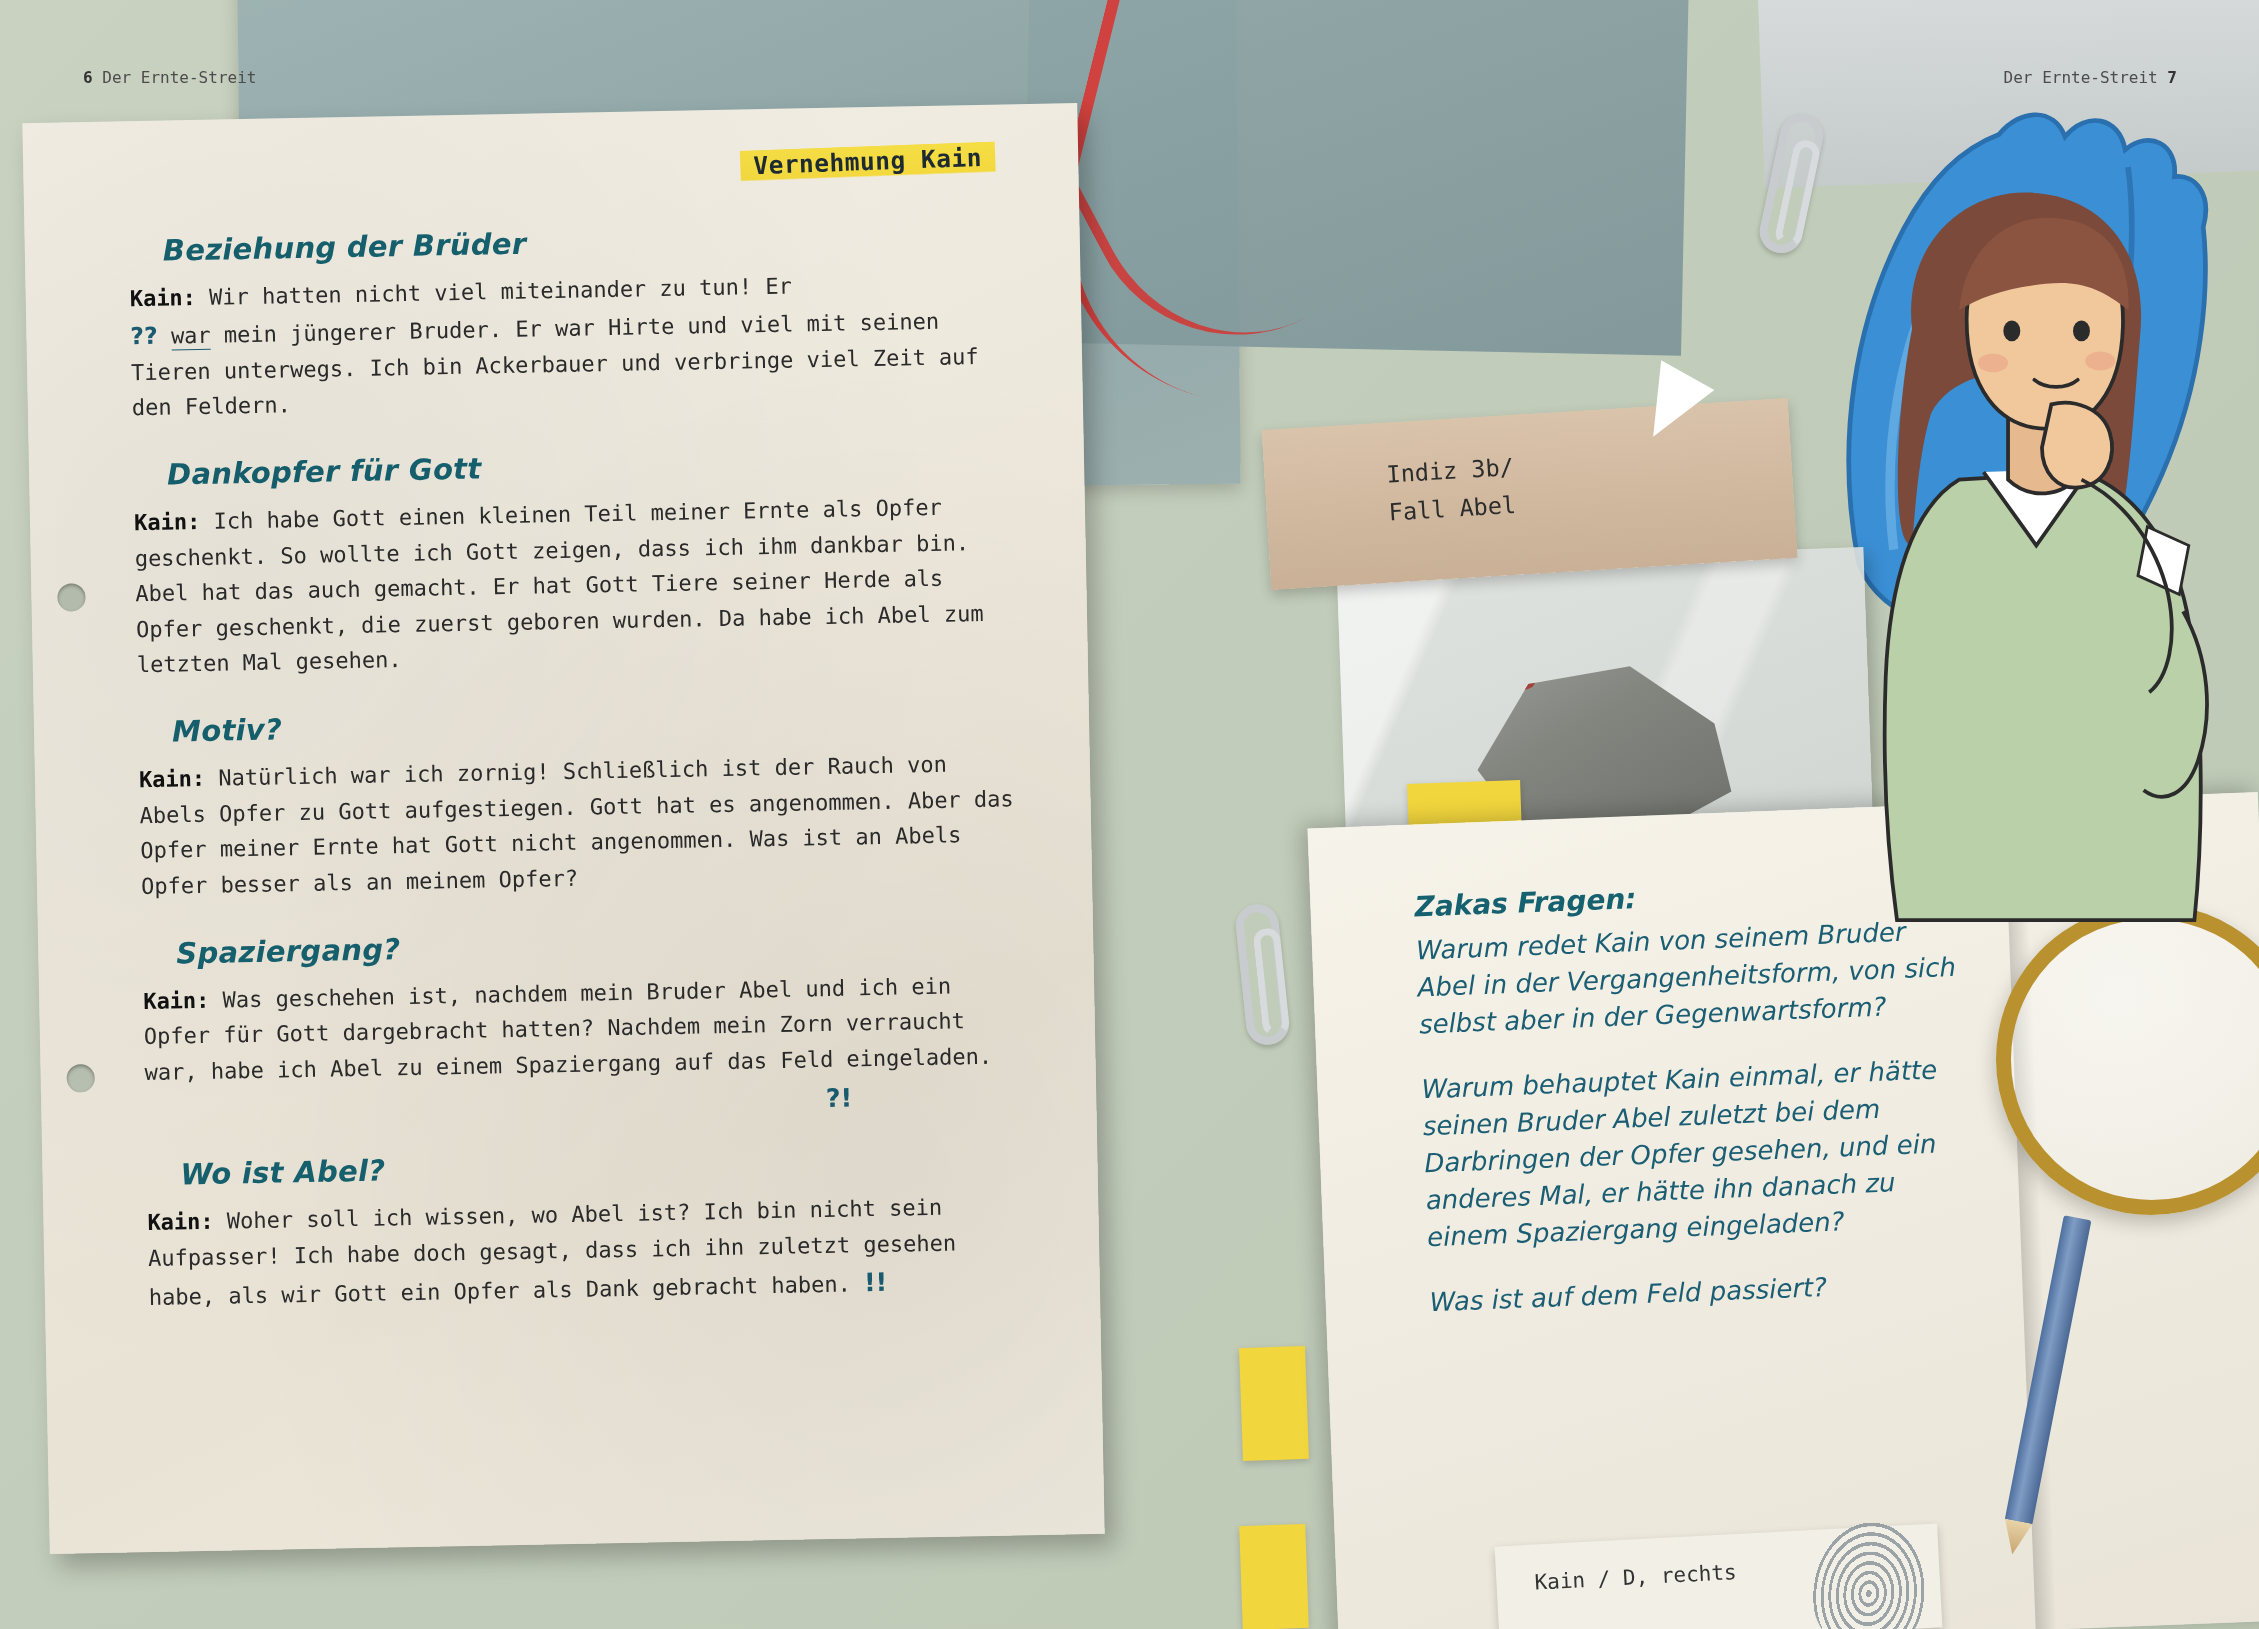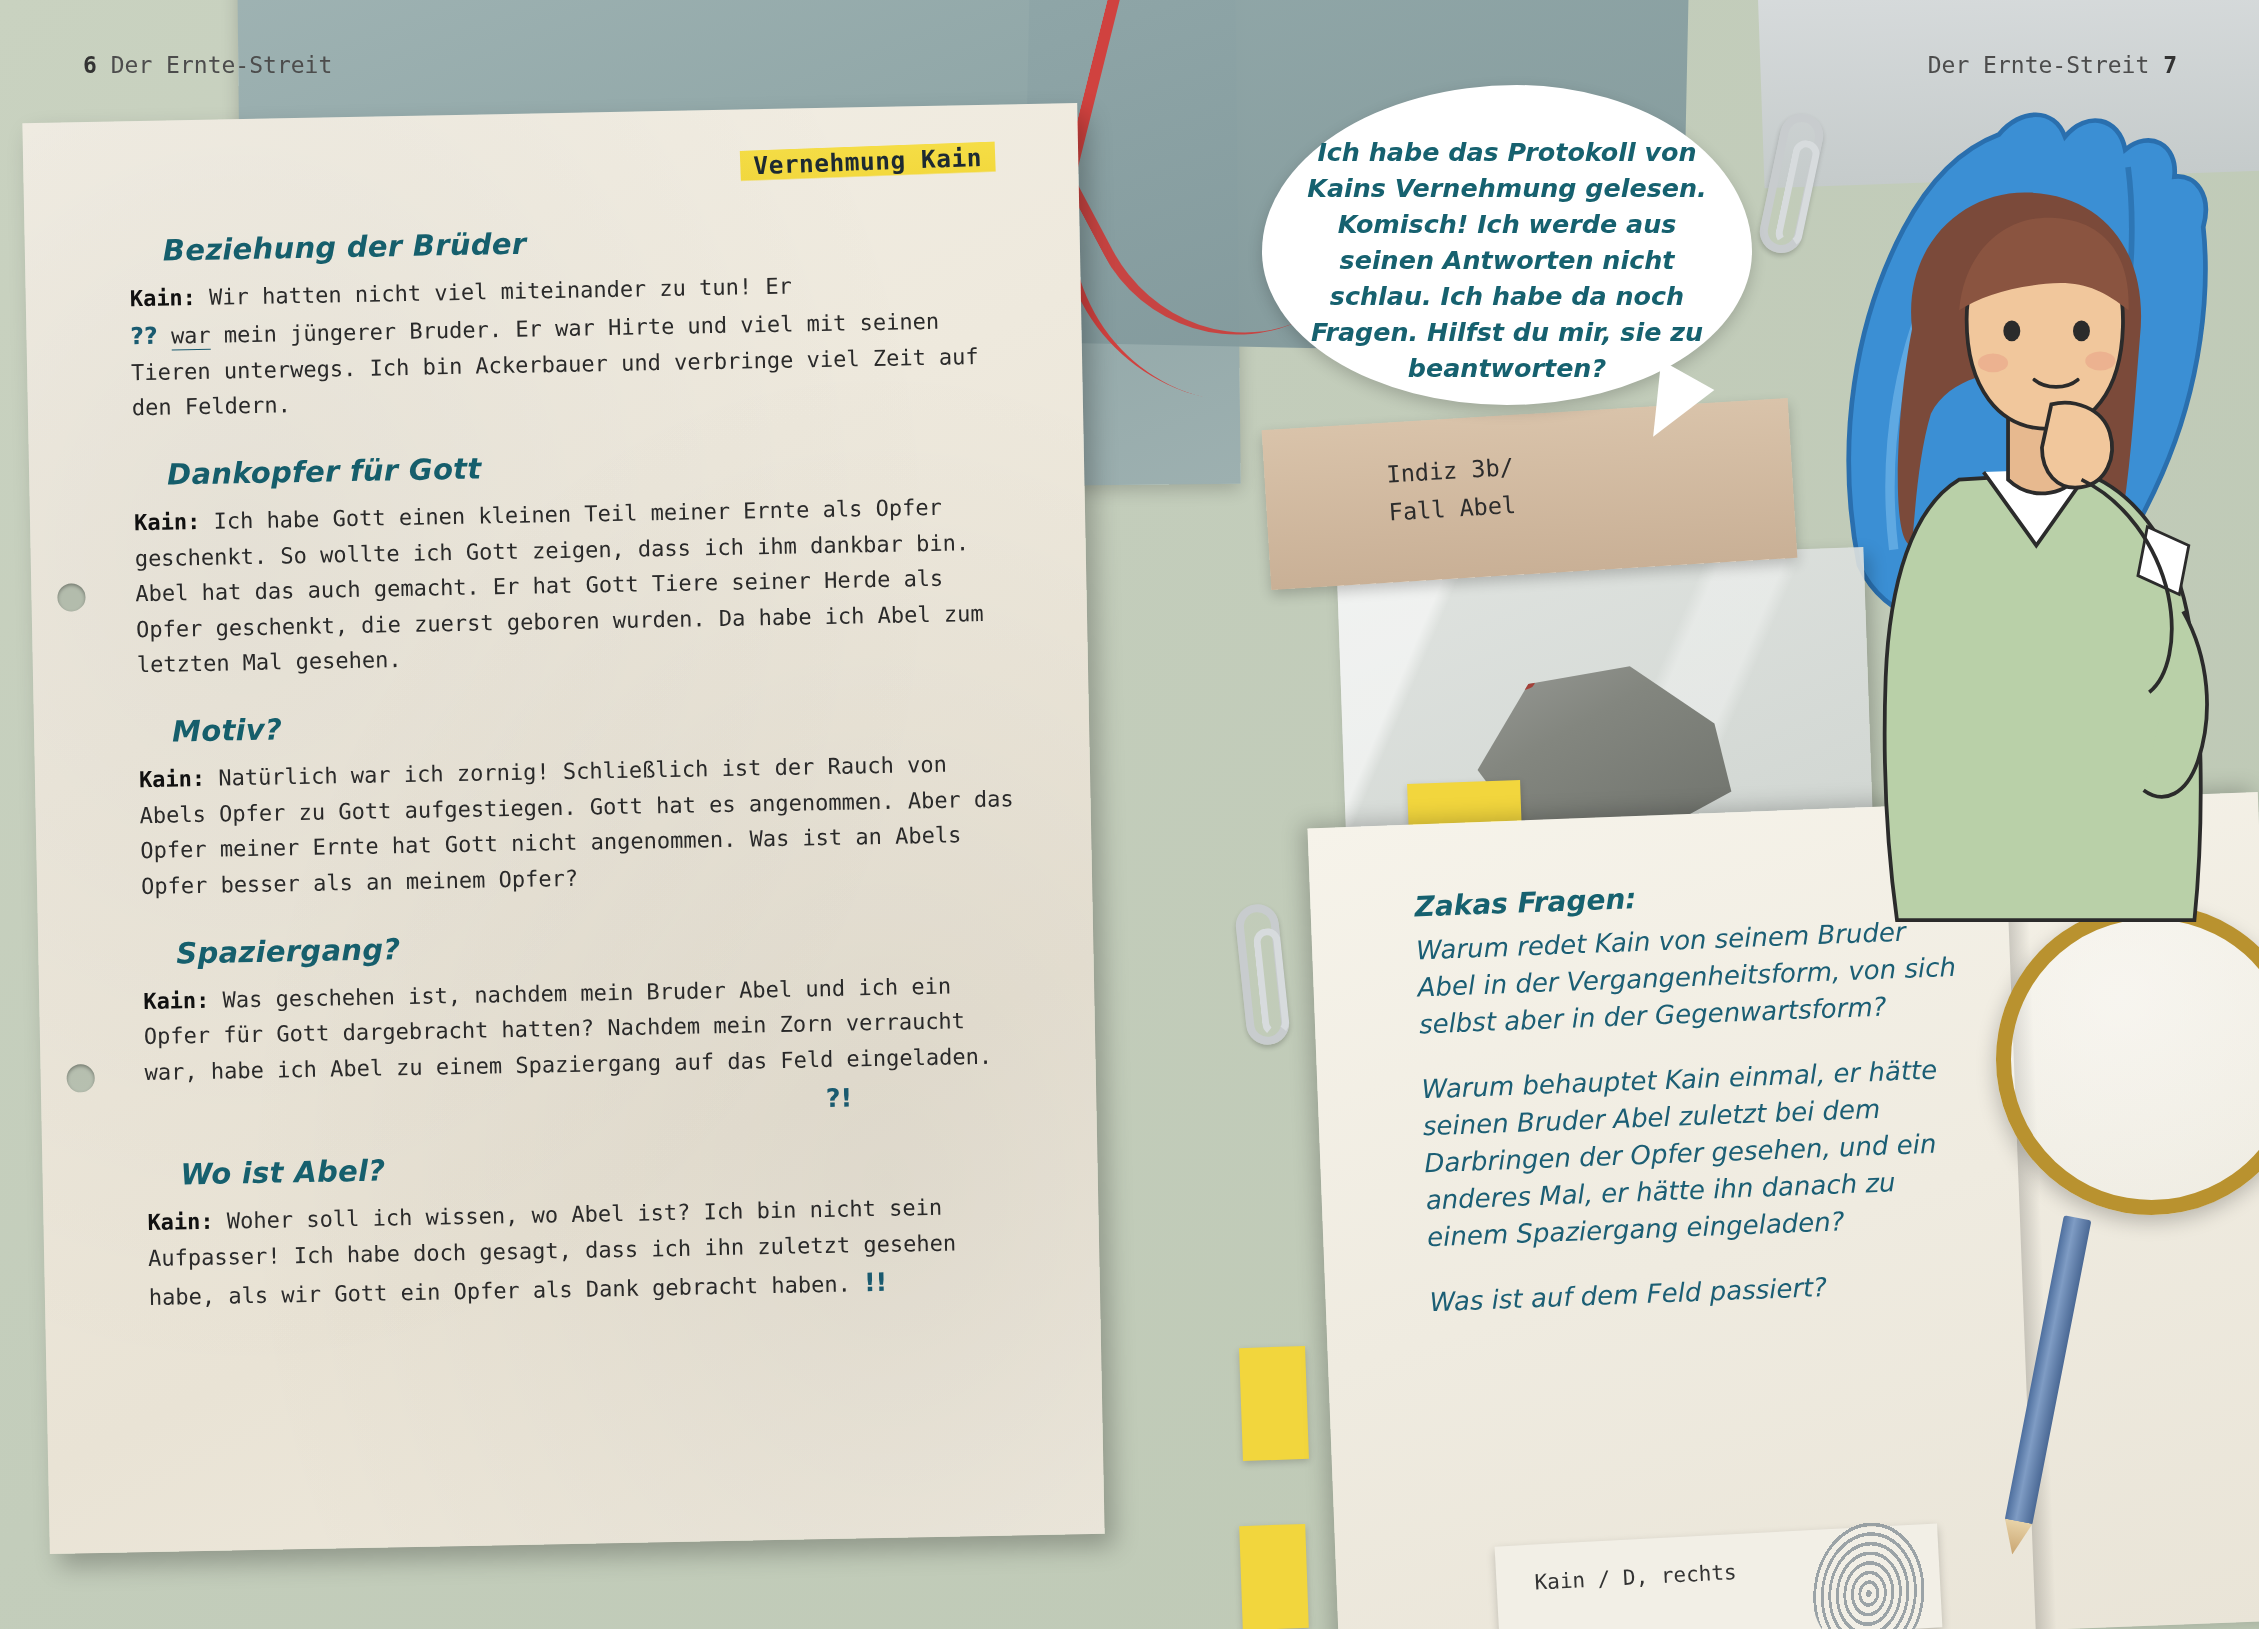--- a/index.html
+++ b/index.html
@@ -121,23 +121,23 @@
   .annot-right {
     display:block; text-align:right; color:#1b5e74; font-weight:bold;
     font-family:"DejaVu Sans", sans-serif; font-size: 25.4px; margin-top: 5.6px; padding-right: 169px;
   }
   .annot-inline {
     color:#1b5e74; font-weight:bold; font-family:"DejaVu Sans", sans-serif; font-size:25.4px;
   }
 
   
   .runhead {
-    position: absolute; top: 52px;
+    position: absolute; top: 68px;
     font-family: "DejaVu Sans Mono", monospace;
-    font-size: 23px; color: #4c4c4c;
+    font-size: 16px; color: #4c4c4c;
   }
   .runhead.left { left: 83px; }
   .runhead.right { right: 83px; }
   .runhead b { color: #333; }
 
   
   .evidence-bag {
     position: absolute; left: 1347px; top: 556px;
     width: 527px; height: 603px;
     background: linear-gradient(160deg, rgba(226,229,227,.92), rgba(200,206,203,.88));
@@ -371,23 +371,20 @@
   <div class="pencil"></div>
 
   <div class="fingerprint-slip">
     <span>Kain / D, rechts</span>
   </div>
   <div class="fingerprint"></div>
 
   <div class="clip c1"></div>
   <div class="clip c2"></div>
 
-  <div class="bubble">
-    <p>Ich habe das Protokoll von Kains Vernehmung gelesen. Komisch! Ich werde aus seinen Antworten nicht schlau. Ich habe da noch Fragen. Hilfst du mir, sie zu beantworten?</p>
-  </div>
   <div class="bubble-tail"></div>
 
   <svg class="girl" viewBox="0 0 480 800">
 
     <path d="M120 170 C110 80 175 22 245 25 C325 28 372 90 362 180 C356 250 352 330 338 400 C326 452 300 470 276 455 C262 370 266 270 250 210 C210 215 160 220 140 260 C128 300 124 350 120 400 C96 400 104 250 120 170 Z" fill="#7b4a3a"></path>
 
     <path d="M170 330 C120 360 96 440 92 540 C88 650 96 740 104 798 L420 798 C430 700 430 560 412 470 C396 392 352 340 300 322 Z" fill="#b9d0a8" stroke="#2b2b2b" stroke-width="4"></path>
 
     <path d="M196 322 L252 400 L310 318" fill="#ffffff" stroke="#2b2b2b" stroke-width="4"></path>
 

